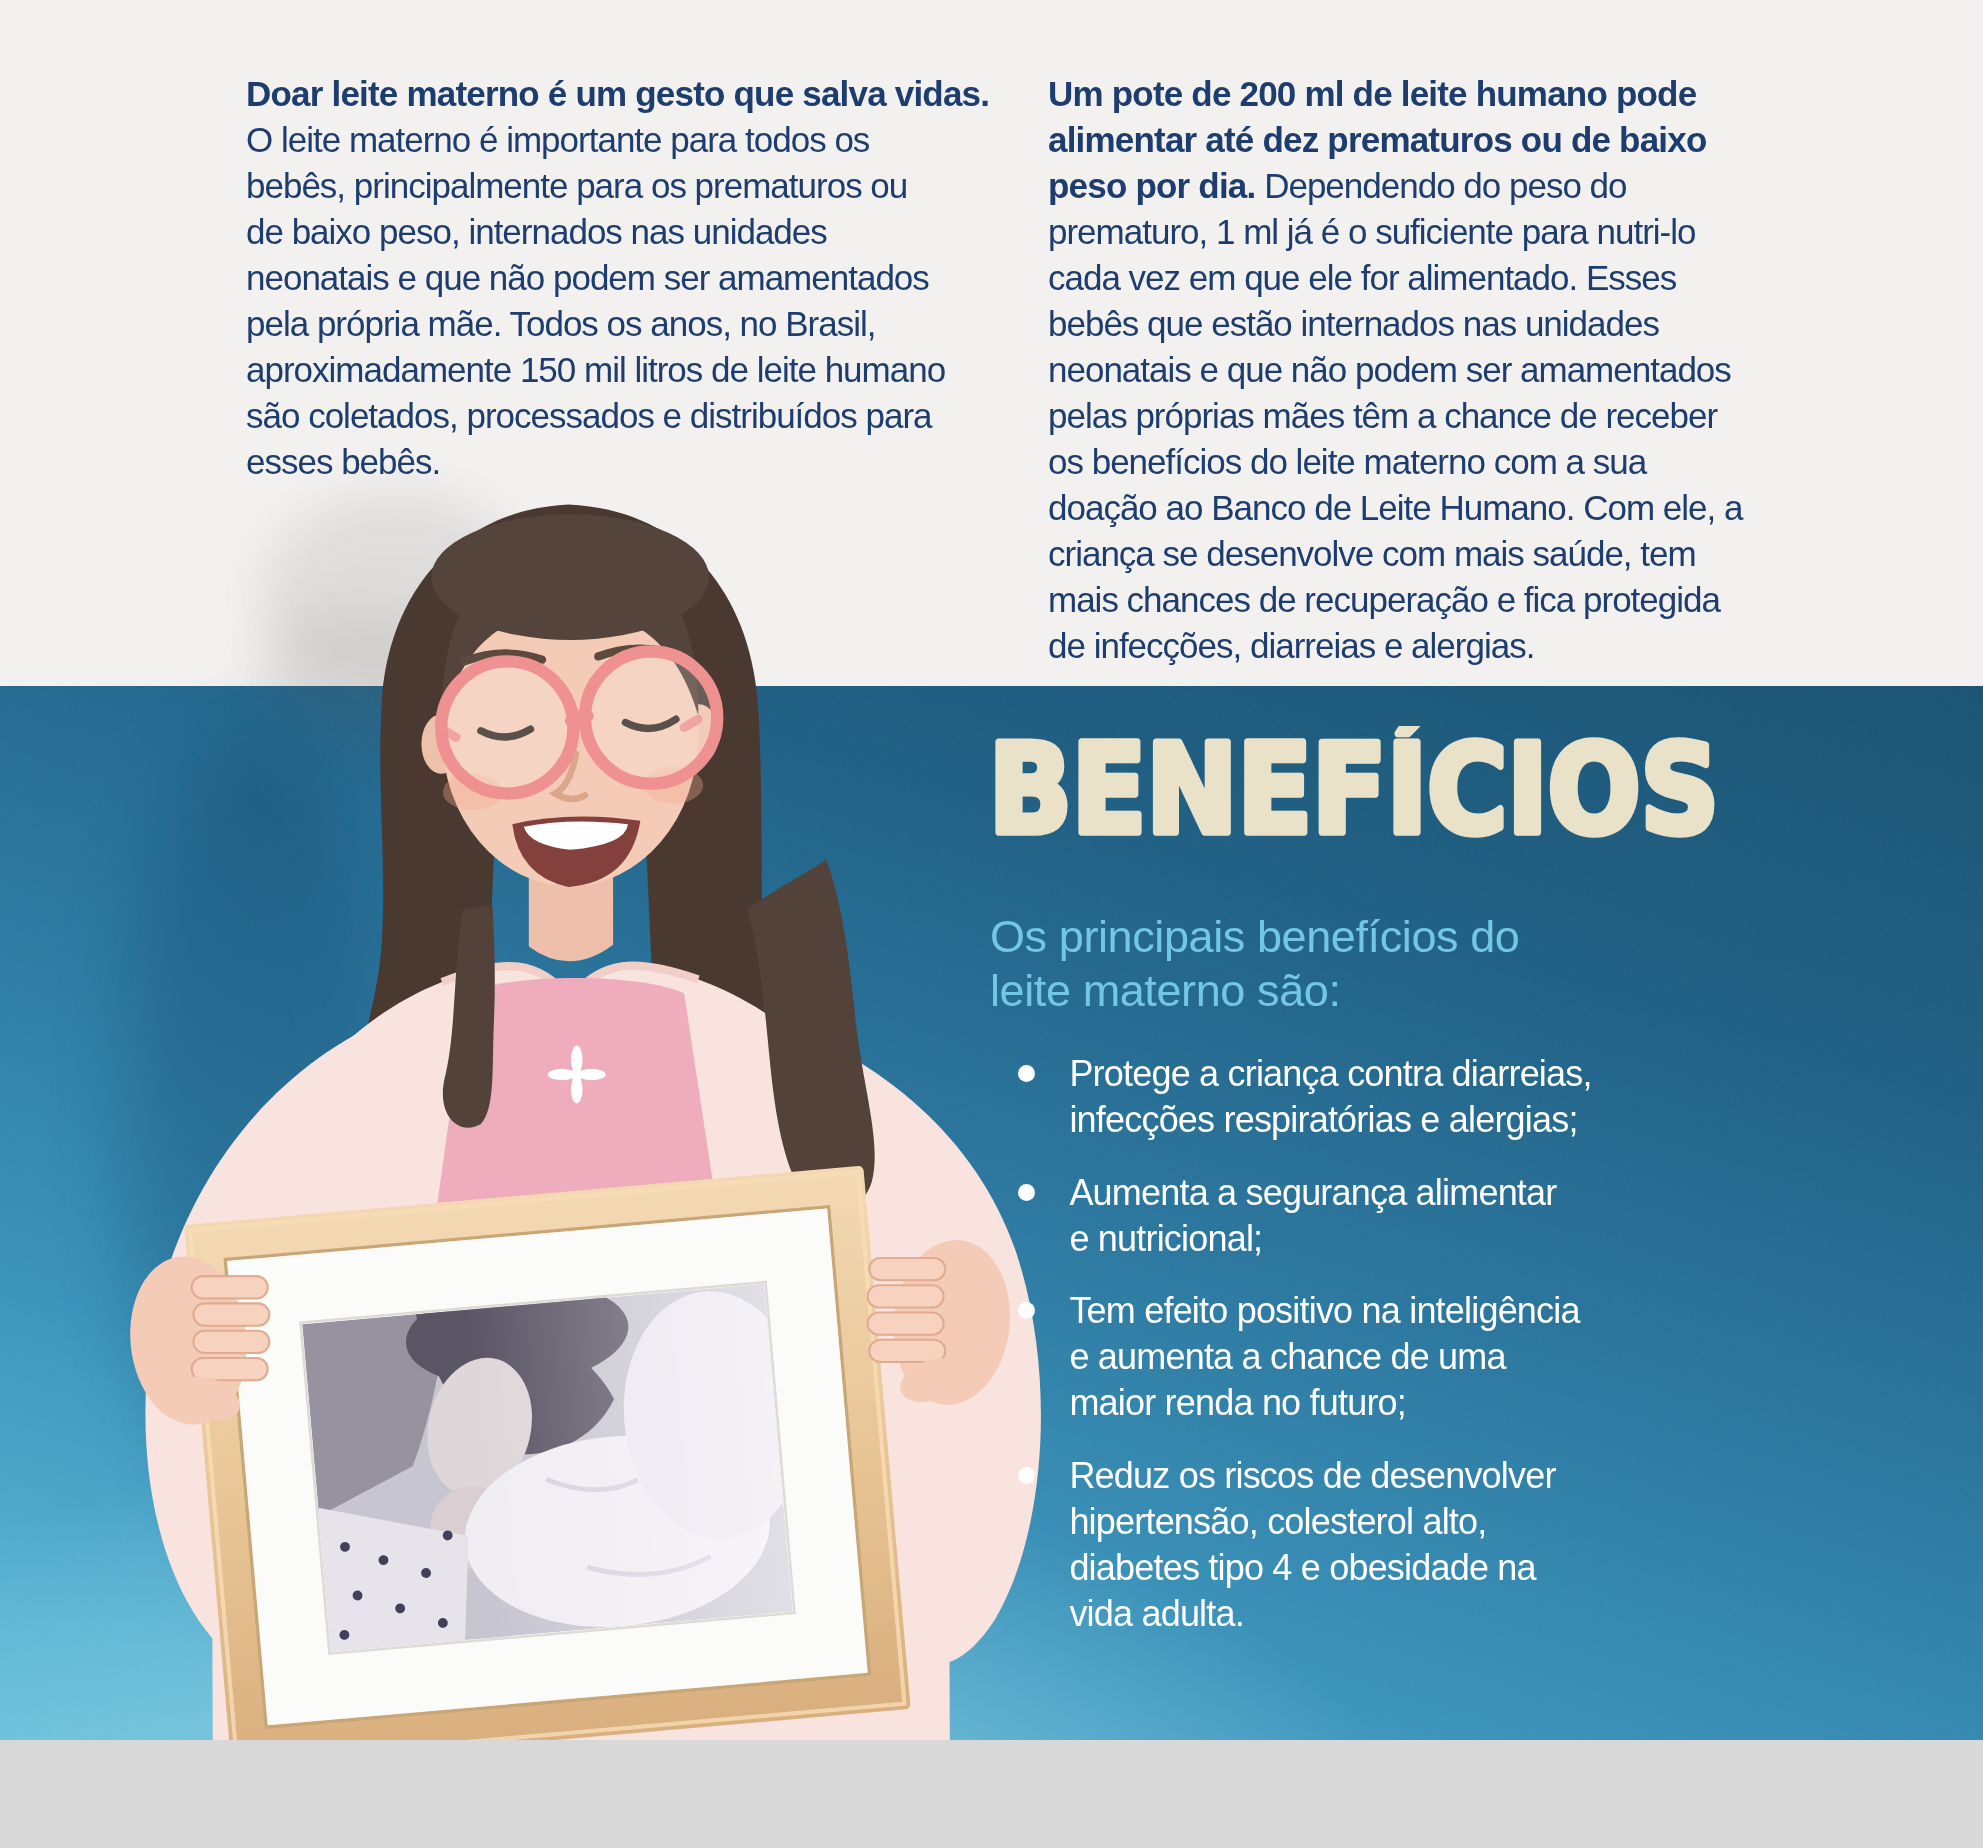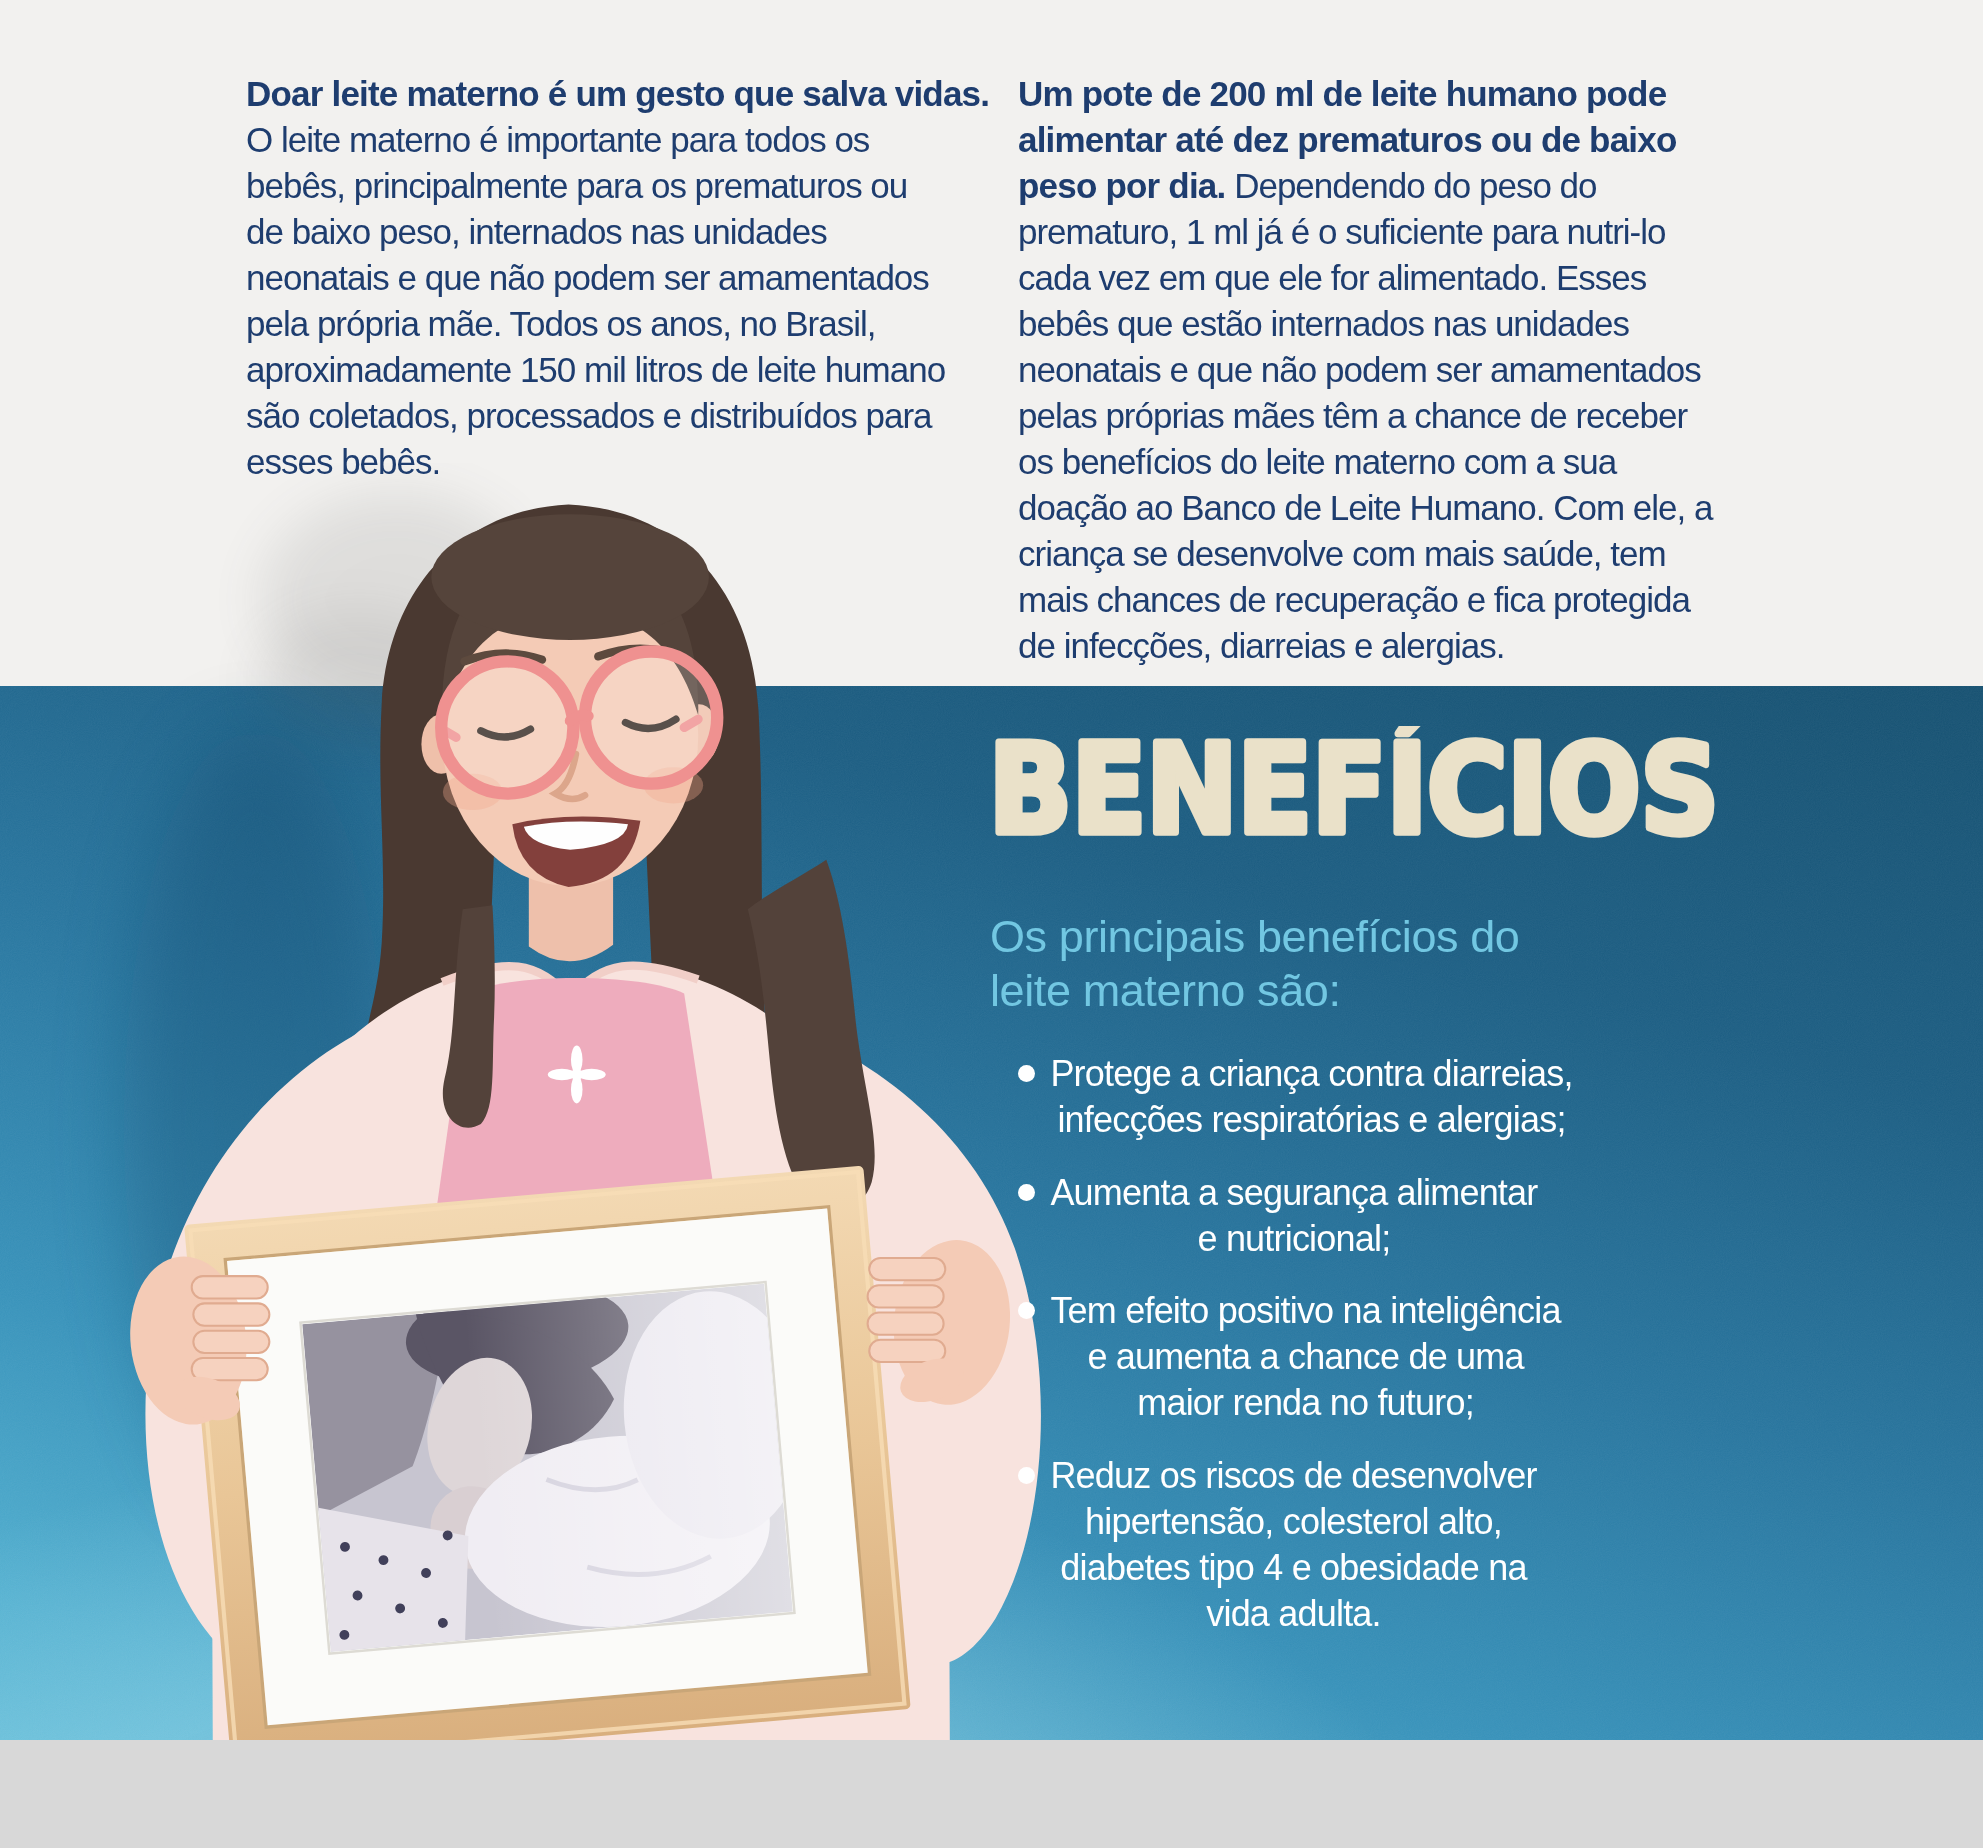--- a/index.html
+++ b/index.html
@@ -21,38 +21,38 @@
   }
   .girl-svg{position:absolute;left:0;top:463px;width:1289px;height:1385px;z-index:4;}
 
   .intro-col{
     position:absolute;top:36px;z-index:5;
     font-size:35px;line-height:46px;letter-spacing:-1px;
     color:#1e3d6f;white-space:pre-line;
   }
   .intro-col .bold{font-weight:700;letter-spacing:-0.8px;}
   .intro-left{left:246px;width:769px;}
-  .intro-right{left:1018px;width:752px;}
+  .intro-right{left:1048px;width:752px;}
 
   .benefits-title-svg{position:absolute;left:987px;top:726px;z-index:5;}
   .benefits-title-svg text{
     font-family:"DejaVu Sans","Liberation Sans",sans-serif;
     font-weight:bold;font-size:148px;
     fill:#eae1c9;stroke:#eae1c9;stroke-width:9;stroke-linejoin:round;paint-order:stroke;
   }
   .benefits-subtitle{
     position:absolute;left:990px;top:873px;width:810px;z-index:5;
     font-size:45px;line-height:54px;font-weight:400;letter-spacing:-0.4px;
     color:#72c7e2;white-space:pre-line;
   }
   .benefits-list{
     position:absolute;left:1018px;top:1051px;width:711px;z-index:5;
     list-style:none;margin:0;padding:0;
   }
-  .benefit-item{display:flex;gap:15px;margin-bottom:26.5px;text-align:center;}
+  .benefit-item{display:flex;gap:34px;margin-bottom:26.5px;}
   .bullet-dot{flex:none;width:17.4px;height:17.4px;border-radius:50%;background:#ffffff;margin-top:14px;}
   .benefit-text{
     font-size:36px;line-height:46px;letter-spacing:-0.8px;
     color:#ffffff;white-space:pre-line;
   }
 </style>
 </head>
 <body>
 
 <div id="canvas">

